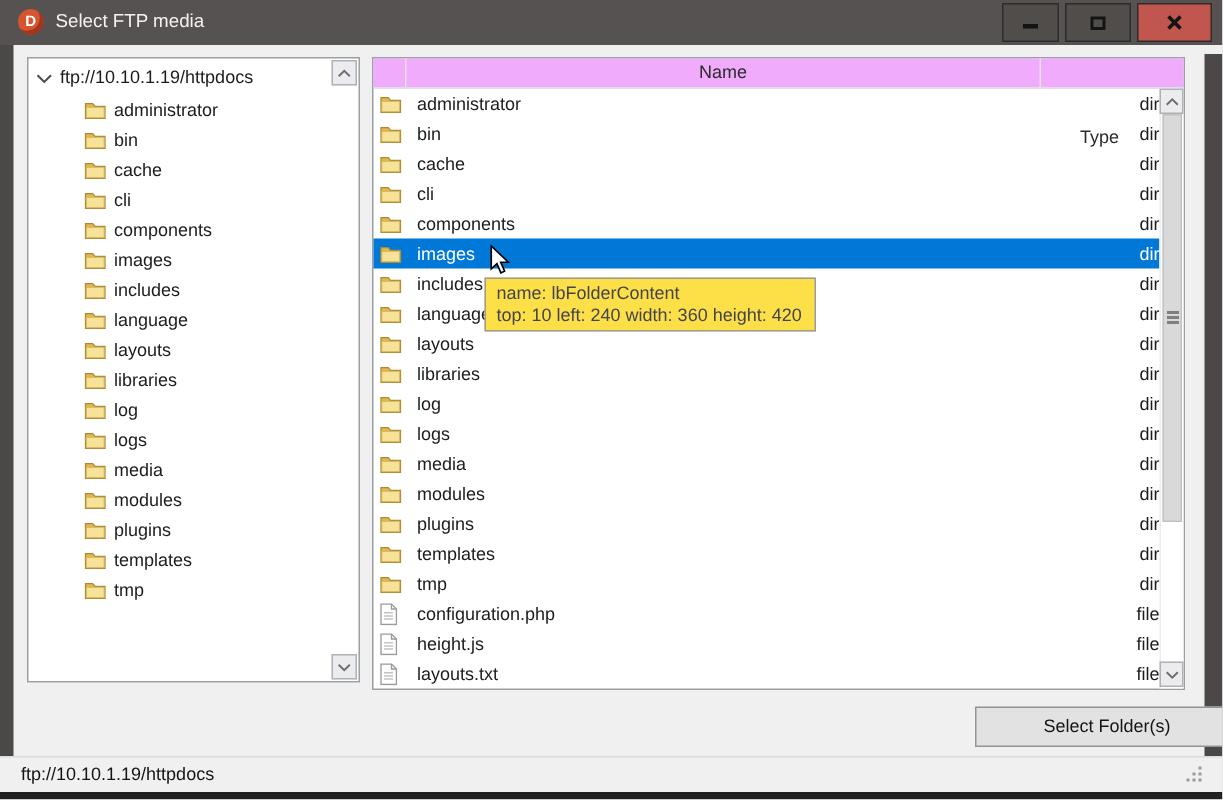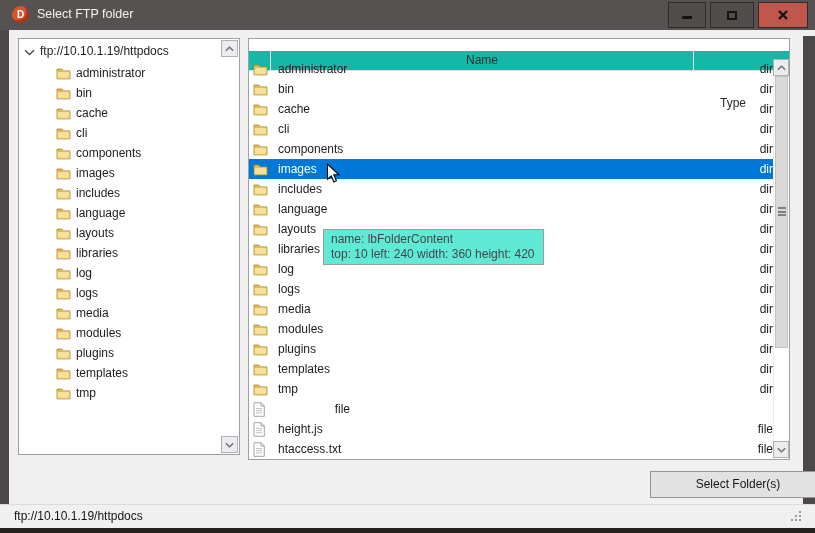--- a/index.html
+++ b/index.html
@@ -34,22 +34,22 @@
   .tree-items { position:absolute; left:0; top:24px; width:200px; }
   .tree-item { height:20px; display:flex; align-items:center; padding-left:37px; }
   .t-icon { width:15px; height:13px; margin-right:5px; display:inline-flex; flex:none; }
   .sb-btn { position:absolute; width:17px; height:17px; background:#ececee; border:1px solid #adb2b7;
     box-sizing:border-box; display:flex; align-items:center; justify-content:center; }
   #tree-sb-up   { right:1px; top:1px; }
   #tree-sb-down { right:1px; bottom:1px; }
   
   .list-panel { position:absolute; left:248px; top:38px; width:542px; height:422px; background:#fff;
     border:1px solid #9aa0a5; box-sizing:border-box; }
-  .list-header { position:absolute; left:0; top:12px; width:540px; height:20px; display:flex;
-    background:#14b8a6; border-bottom:1px solid #e0e0e0; box-sizing:border-box; color:#2b2b2b; }
+  .list-header { position:absolute; left:0; top:0; width:540px; height:20px; display:flex;
+    background:#f0abfc; border-bottom:1px solid #e0e0e0; box-sizing:border-box; color:#2b2b2b; }
   .h-cell { border-right:1px solid #e3e3e3; box-sizing:border-box; line-height:19px; text-align:center; }
   .h-icon { width:22px; }
   .h-name { width:423px; }
   .h-type { width:79px;margin-top:43px; }
   .h-gutter { flex:1; border-right:none; }
   .list-rows { position:absolute; left:0; top:20px; width:524px; }
   .list-row { height:20px; display:flex; align-items:center; }
   .cell-icon { width:18px; padding-left:4px; display:inline-flex; flex:none; }
   .cell-name { flex:1; padding-left:7px; white-space:nowrap; overflow:hidden; }
   .cell-type { width:79px; text-align:right; flex:none; }
@@ -57,42 +57,42 @@
   
   .list-scroll { position:absolute; right:0; top:20px; width:16px; height:400px; background:#fff;
     border-left:1px solid #ececec; box-sizing:border-box; }
   #list-sb-up   { right:0; top:0; width:16px; height:17px; }
   #list-sb-down { right:0; bottom:1px; width:16px; height:17px; }
   .list-thumb { position:absolute; left:1px; top:17px; width:13px; height:272px;
     background:#d9d9d9; border:1px solid #c2c2c2; box-sizing:border-box; }
   .grip { position:absolute; left:2px; top:50%; margin-top:-5px; width:8px; height:10px;
     background:repeating-linear-gradient(to bottom,#7f7f7f 0 2px,transparent 2px 3.6px); }
   
-  .tooltip { position:absolute; left:323px; top:185px; background:#5eead4; border:1px solid #9b9b9b;
-    padding:2px 9px 3px 7px; color:#45454f; line-height:14.5px; white-space:nowrap; z-index:20;margin-top:44px; }
+  .tooltip { position:absolute; left:323px; top:185px; background:#fde047; border:1px solid #9b9b9b;
+    padding:2px 9px 3px 7px; color:#45454f; line-height:14.5px; white-space:nowrap; z-index:20; }
   
   .cursor { position:absolute; left:326px; top:163px; z-index:30; }
   
   .select-btn { position:absolute; left:650px; top:471px; width:176px; height:27px; background:#e2e2e2;
     border:1px solid #949494; box-sizing:border-box; text-align:center; line-height:25px; color:#151515; }
   .statusbar { position:absolute; left:0; top:504px; width:815px; height:24px; background:#f0f0f0;
     border-top:1px solid #dcdcdc; box-sizing:border-box; }
   .status-text { position:absolute; left:14px; top:4px; color:#151515; }
   .resize-grip { position:absolute; right:12px; bottom:5px; width:12px; height:12px; }
   .resize-grip .dot { position:absolute; left:8px; top:0; width:2px; height:2px; background:#9a9a9a;
     box-shadow:-4px 4px 0 #9a9a9a, 0 4px 0 #9a9a9a, -8px 8px 0 #9a9a9a, -4px 8px 0 #9a9a9a, 0 8px 0 #9a9a9a; }
 </style>
 </head>
 <body>
 
 <div id="window">
 
   <div class="titlebar">
     <span class="app-icon"><i>D</i></span>
-    <span class="title-text">Select FTP folder</span>
+    <span class="title-text">Select FTP media</span>
     <div class="win-btn" id="btn-min">
       <span class="glyph-min"></span>
     </div>
     <div class="win-btn" id="btn-max">
       <span class="glyph-max"></span>
     </div>
     <div class="win-btn" id="btn-close">
       <svg width="12" height="12" viewBox="0 0 12 12">
         <path d="M2 2 L10 10 M10 2 L2 10" stroke="#141414" stroke-width="2.4"></path>
       </svg>
@@ -491,20 +491,21 @@
   </div>
 
   <div class="list-row">
     <span class="cell-icon">
             <svg width="12" height="15" viewBox="0 0 12 15">
               <path d="M1 0.7 L8 0.7 L11.3 4 L11.3 14.3 L1 14.3 Z" fill="#ffffff" stroke="#9a9a9a" stroke-width="0.9"></path>
               <path d="M8 0.7 L8 4 L11.3 4" fill="none" stroke="#9a9a9a" stroke-width="0.9"></path>
               <path d="M3 6.5 h6 M3 8.6 h6 M3 10.7 h6" stroke="#c3c3c3" stroke-width="1"></path>
             </svg>
           </span>
+    <span class="cell-name">configuration.php</span>
     <span class="cell-type">file</span>
   </div>
 
   <div class="list-row">
     <span class="cell-icon">
             <svg width="12" height="15" viewBox="0 0 12 15">
               <path d="M1 0.7 L8 0.7 L11.3 4 L11.3 14.3 L1 14.3 Z" fill="#ffffff" stroke="#9a9a9a" stroke-width="0.9"></path>
               <path d="M8 0.7 L8 4 L11.3 4" fill="none" stroke="#9a9a9a" stroke-width="0.9"></path>
               <path d="M3 6.5 h6 M3 8.6 h6 M3 10.7 h6" stroke="#c3c3c3" stroke-width="1"></path>
             </svg>
@@ -514,21 +515,21 @@
   </div>
 
   <div class="list-row">
     <span class="cell-icon">
             <svg width="12" height="15" viewBox="0 0 12 15">
               <path d="M1 0.7 L8 0.7 L11.3 4 L11.3 14.3 L1 14.3 Z" fill="#ffffff" stroke="#9a9a9a" stroke-width="0.9"></path>
               <path d="M8 0.7 L8 4 L11.3 4" fill="none" stroke="#9a9a9a" stroke-width="0.9"></path>
               <path d="M3 6.5 h6 M3 8.6 h6 M3 10.7 h6" stroke="#c3c3c3" stroke-width="1"></path>
             </svg>
           </span>
-    <span class="cell-name">htaccess.txt</span>
+    <span class="cell-name">layouts.txt</span>
     <span class="cell-type">file</span>
   </div>
 </div>
     <div class="list-scroll">
       <div class="sb-btn" id="list-sb-up">
         <svg width="9" height="6" viewBox="0 0 9 6">
             <path d="M0.8 4.8 L4.5 1.2 L8.2 4.8" fill="none" stroke="#6d6d6d" stroke-width="1.3"></path>
           </svg>
       </div>
       <div class="list-thumb">

